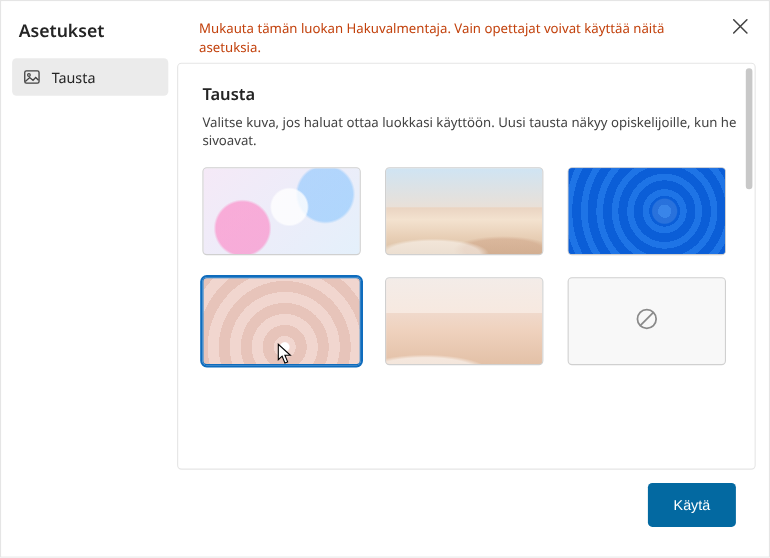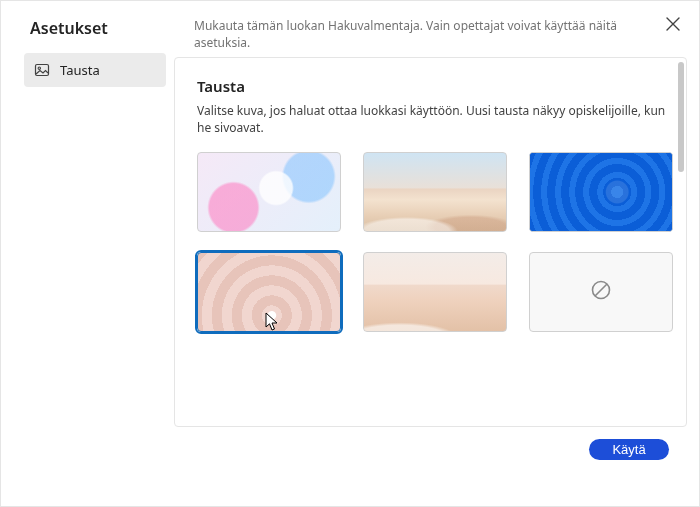--- a/index.html
+++ b/index.html
@@ -1,36 +1,36 @@
 <!DOCTYPE html>
 <html><head>
 <meta charset="utf-8">
 <style>
   * { box-sizing: border-box; margin: 0; padding: 0; }
   html, body { width: 700px; height: 507px; font-family: "Segoe UI", system-ui, sans-serif; background: #fff; color: #242424; }
   .dialog { width: 700px; height: 507px; border: 1px solid #e5e5e5; position: relative; display: flex; flex-direction: column; }
   .top-row { display: flex; align-items: flex-start; }
-  .sidebar { width: 160px; padding: 16px 0 0 16px; margin-left: 13px; }
+  .sidebar { width: 160px; padding: 16px 0 0 16px; }
   .sidebar h1 { font-size: 16px; font-weight: 600; margin-bottom: 14px; color: #242424; }
   .nav-item { display: flex; align-items: center; gap: 10px; height: 34px; padding: 0 10px; margin-left: -6px; margin-right: 8px; border-radius: 4px; font-size: 13px; cursor: pointer; color: #242424; }
   .nav-item.active { background: #ebebeb; }
   .nav-icon { width: 16px; height: 16px; display: inline-flex; align-items: center; justify-content: center; color: #424242; }
   .main-col { flex: 1; display: flex; flex-direction: column; padding-top: 16px; padding-right: 12px; }
-  .intro { font-size: 12px; color: #737373; padding-left: 20px; padding-right: 40px; min-height: 32px; }
+  .intro { font-size: 12px; color: #c2410c; padding-left: 20px; padding-right: 40px; min-height: 32px; }
   .close-btn { position: absolute; top: 10px; right: 12px; width: 28px; height: 28px; display: flex; align-items: center; justify-content: center; background: transparent; border: none; cursor: pointer; color: #424242; border-radius: 4px; }
   .panel { margin-top: 6px; margin-left: 0; border: 1px solid #e5e5e5; border-radius: 4px; height: 370px; padding: 18px 8px 18px 22px; overflow: hidden; position: relative; }
   .panel h2 { font-size: 15px; font-weight: 600; margin-bottom: 6px; }
   .panel p.desc { font-size: 12px; color: #424242; margin-bottom: 16px; }
   .grid { display: grid; grid-template-columns: repeat(3, 144px); gap: 20px 22px; }
   .thumb { width: 144px; height: 80px; border-radius: 4px; border: 1px solid #d0d0d0; cursor: pointer; position: relative; overflow: hidden; }
   .thumb.selected { outline: 2px solid #0f6cbd; border-color: #0f6cbd; }
   .thumb.none { background: #f8f8f8; display: flex; align-items: center; justify-content: center; color: #8a8a8a; }
   .scrollbar { position: absolute; right: 2px; top: 4px; width: 6px; height: 110px; background: #c8c8c8; border-radius: 3px; }
   .footer { display: flex; justify-content: flex-end; padding: 12px 18px 0 0; }
-  .apply-btn { background: #1d4ed8; color: #fff; border: none; height: 21px; min-width: 80px; padding: 0 18px; border-radius: 16px; font-size: 13px; cursor: pointer; }
+  .apply-btn { background: #0369a1; color: #fff; border: none; height: 40px; min-width: 80px; padding: 0 18px; border-radius: 4px; font-size: 13px; cursor: pointer; }
   .cursor-overlay { position: absolute; width: 18px; height: 22px; pointer-events: none; }
   
   .bg1 { background:
       radial-gradient(circle at 25% 70%, rgba(255,120,190,0.55) 0 20%, transparent 22%),
       radial-gradient(circle at 55% 45%, rgba(255,255,255,0.8) 0 18%, transparent 20%),
       radial-gradient(circle at 78% 30%, rgba(120,190,255,0.5) 0 20%, transparent 22%),
       linear-gradient(135deg, #f5e9f7 0%, #e4f0fb 100%); }
   .bg2 { background:
       linear-gradient(to bottom, #cfe4f3 0%, #e9e0d8 45%, #ead4c2 46%, #f3e2cf 60%, #e8cfb6 80%, #d9bfa3 100%);
       position: relative; }

